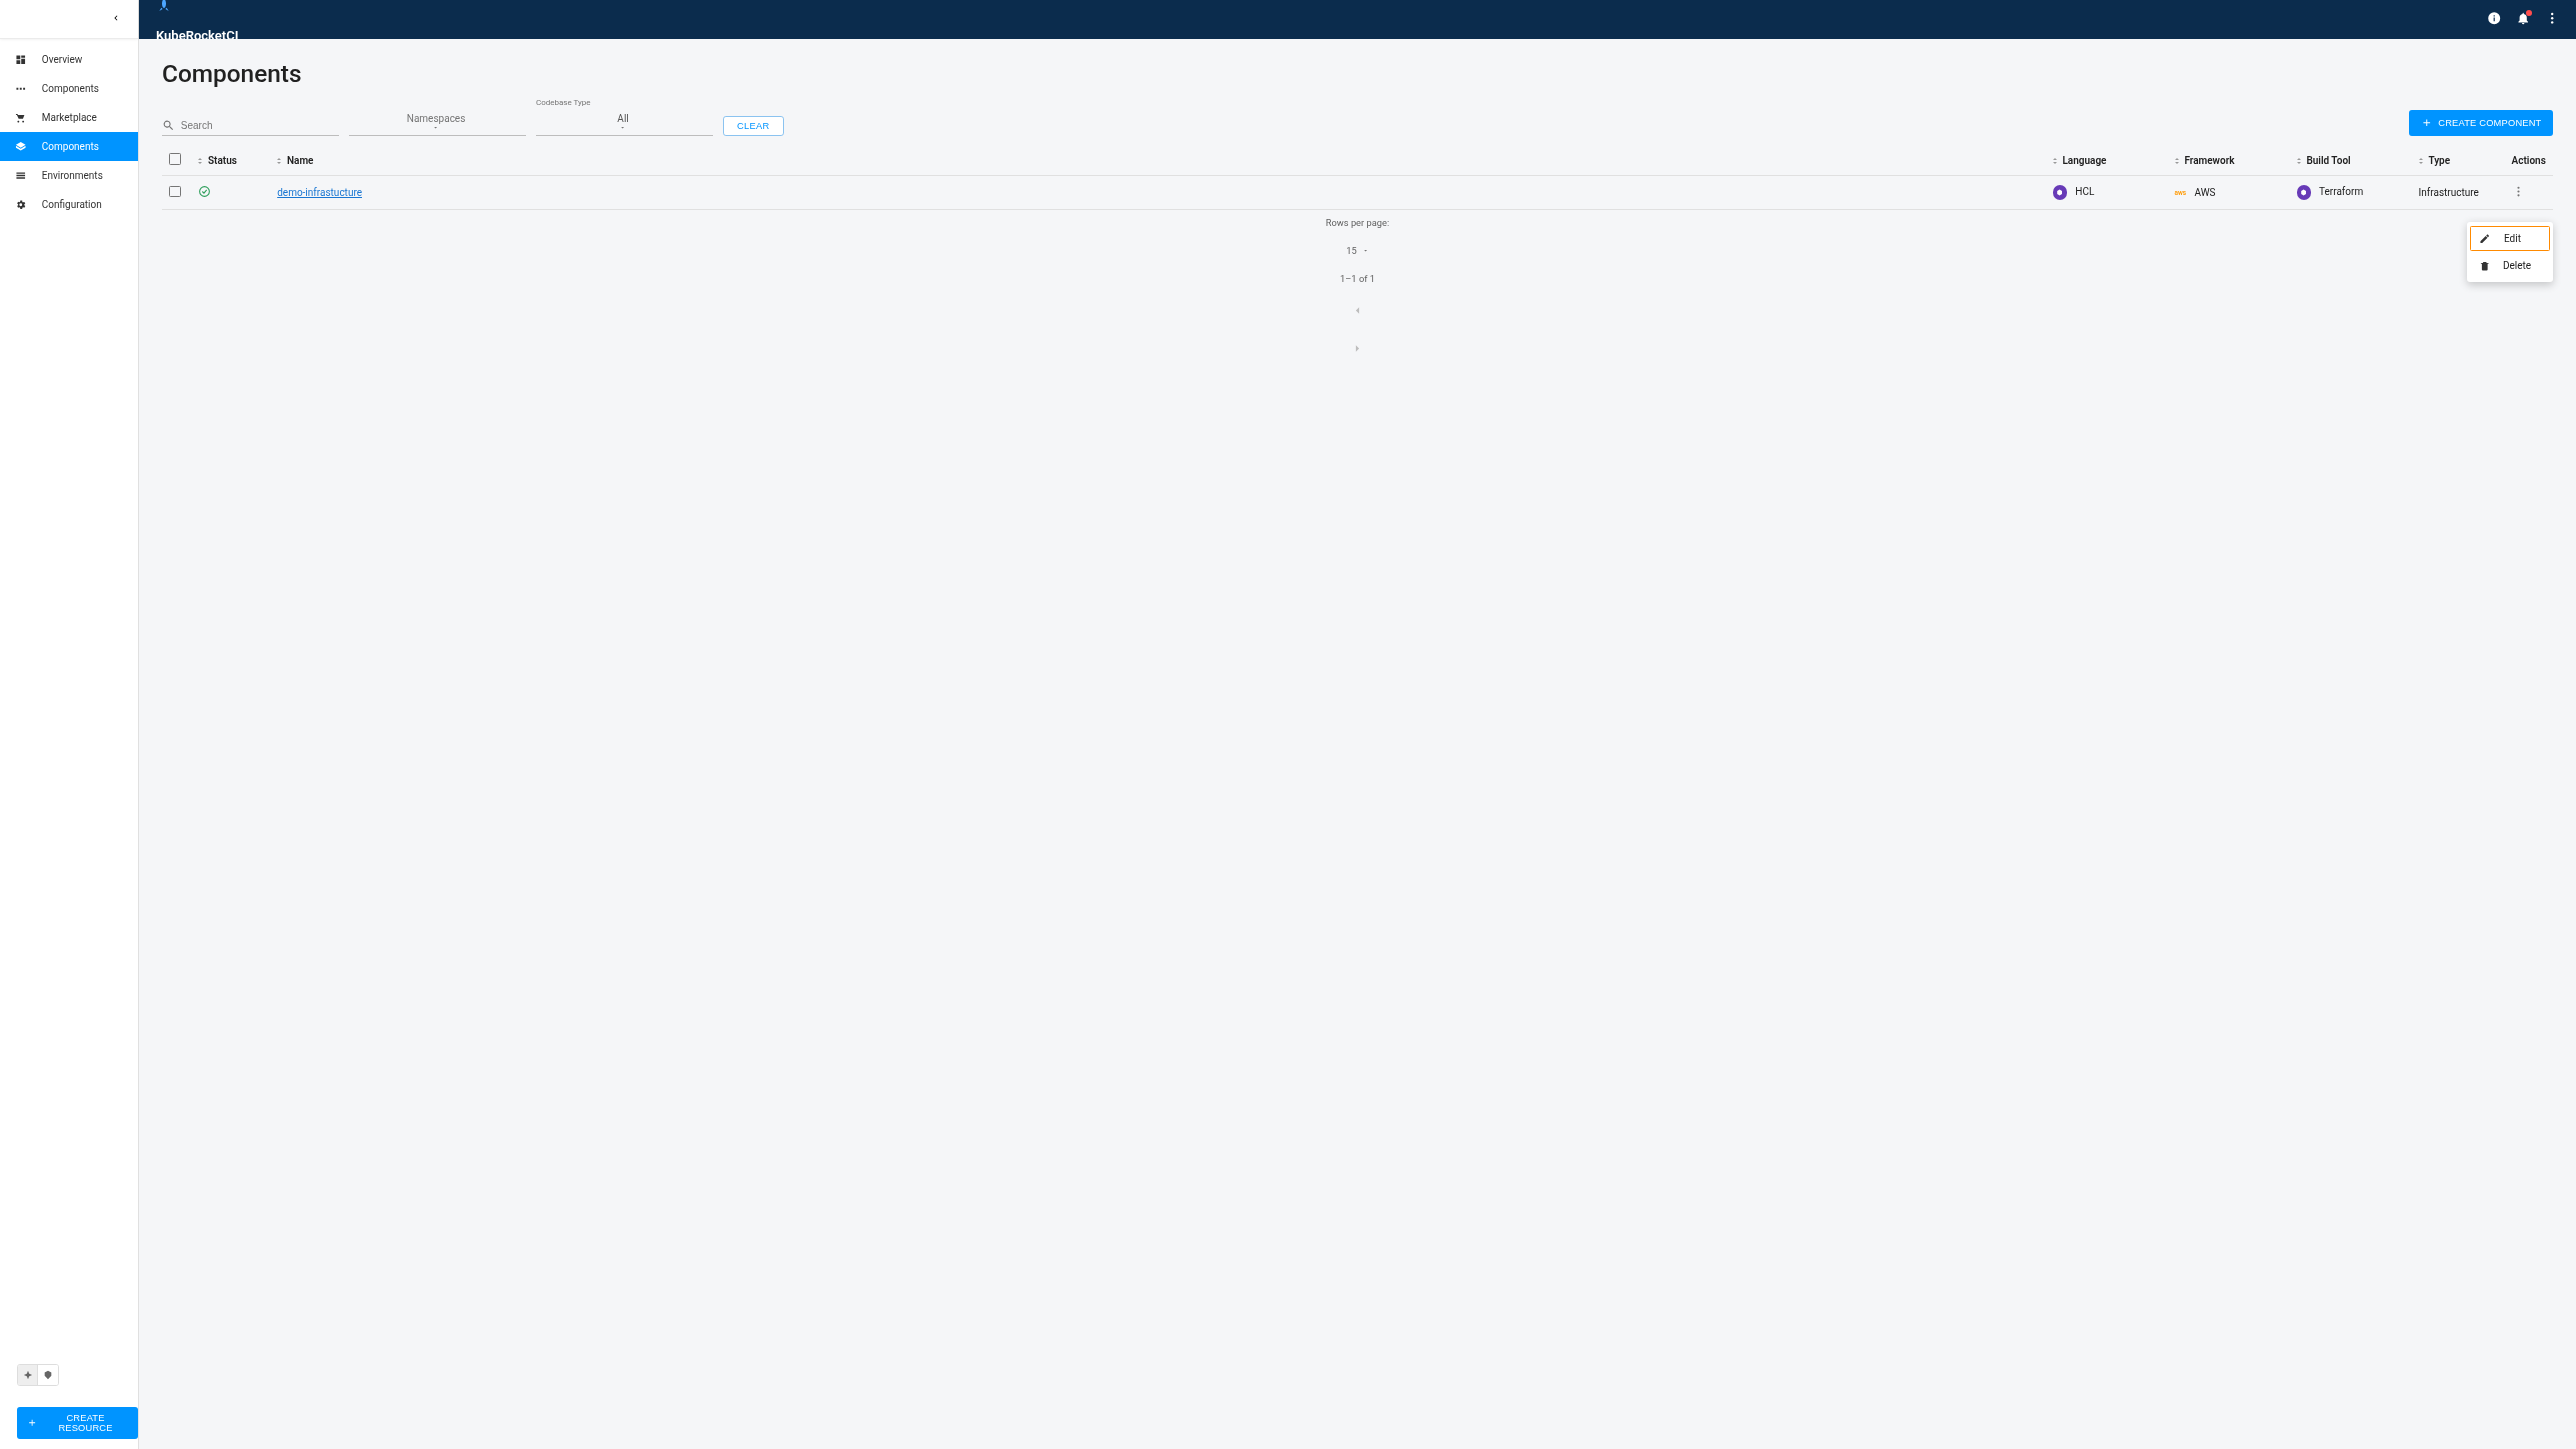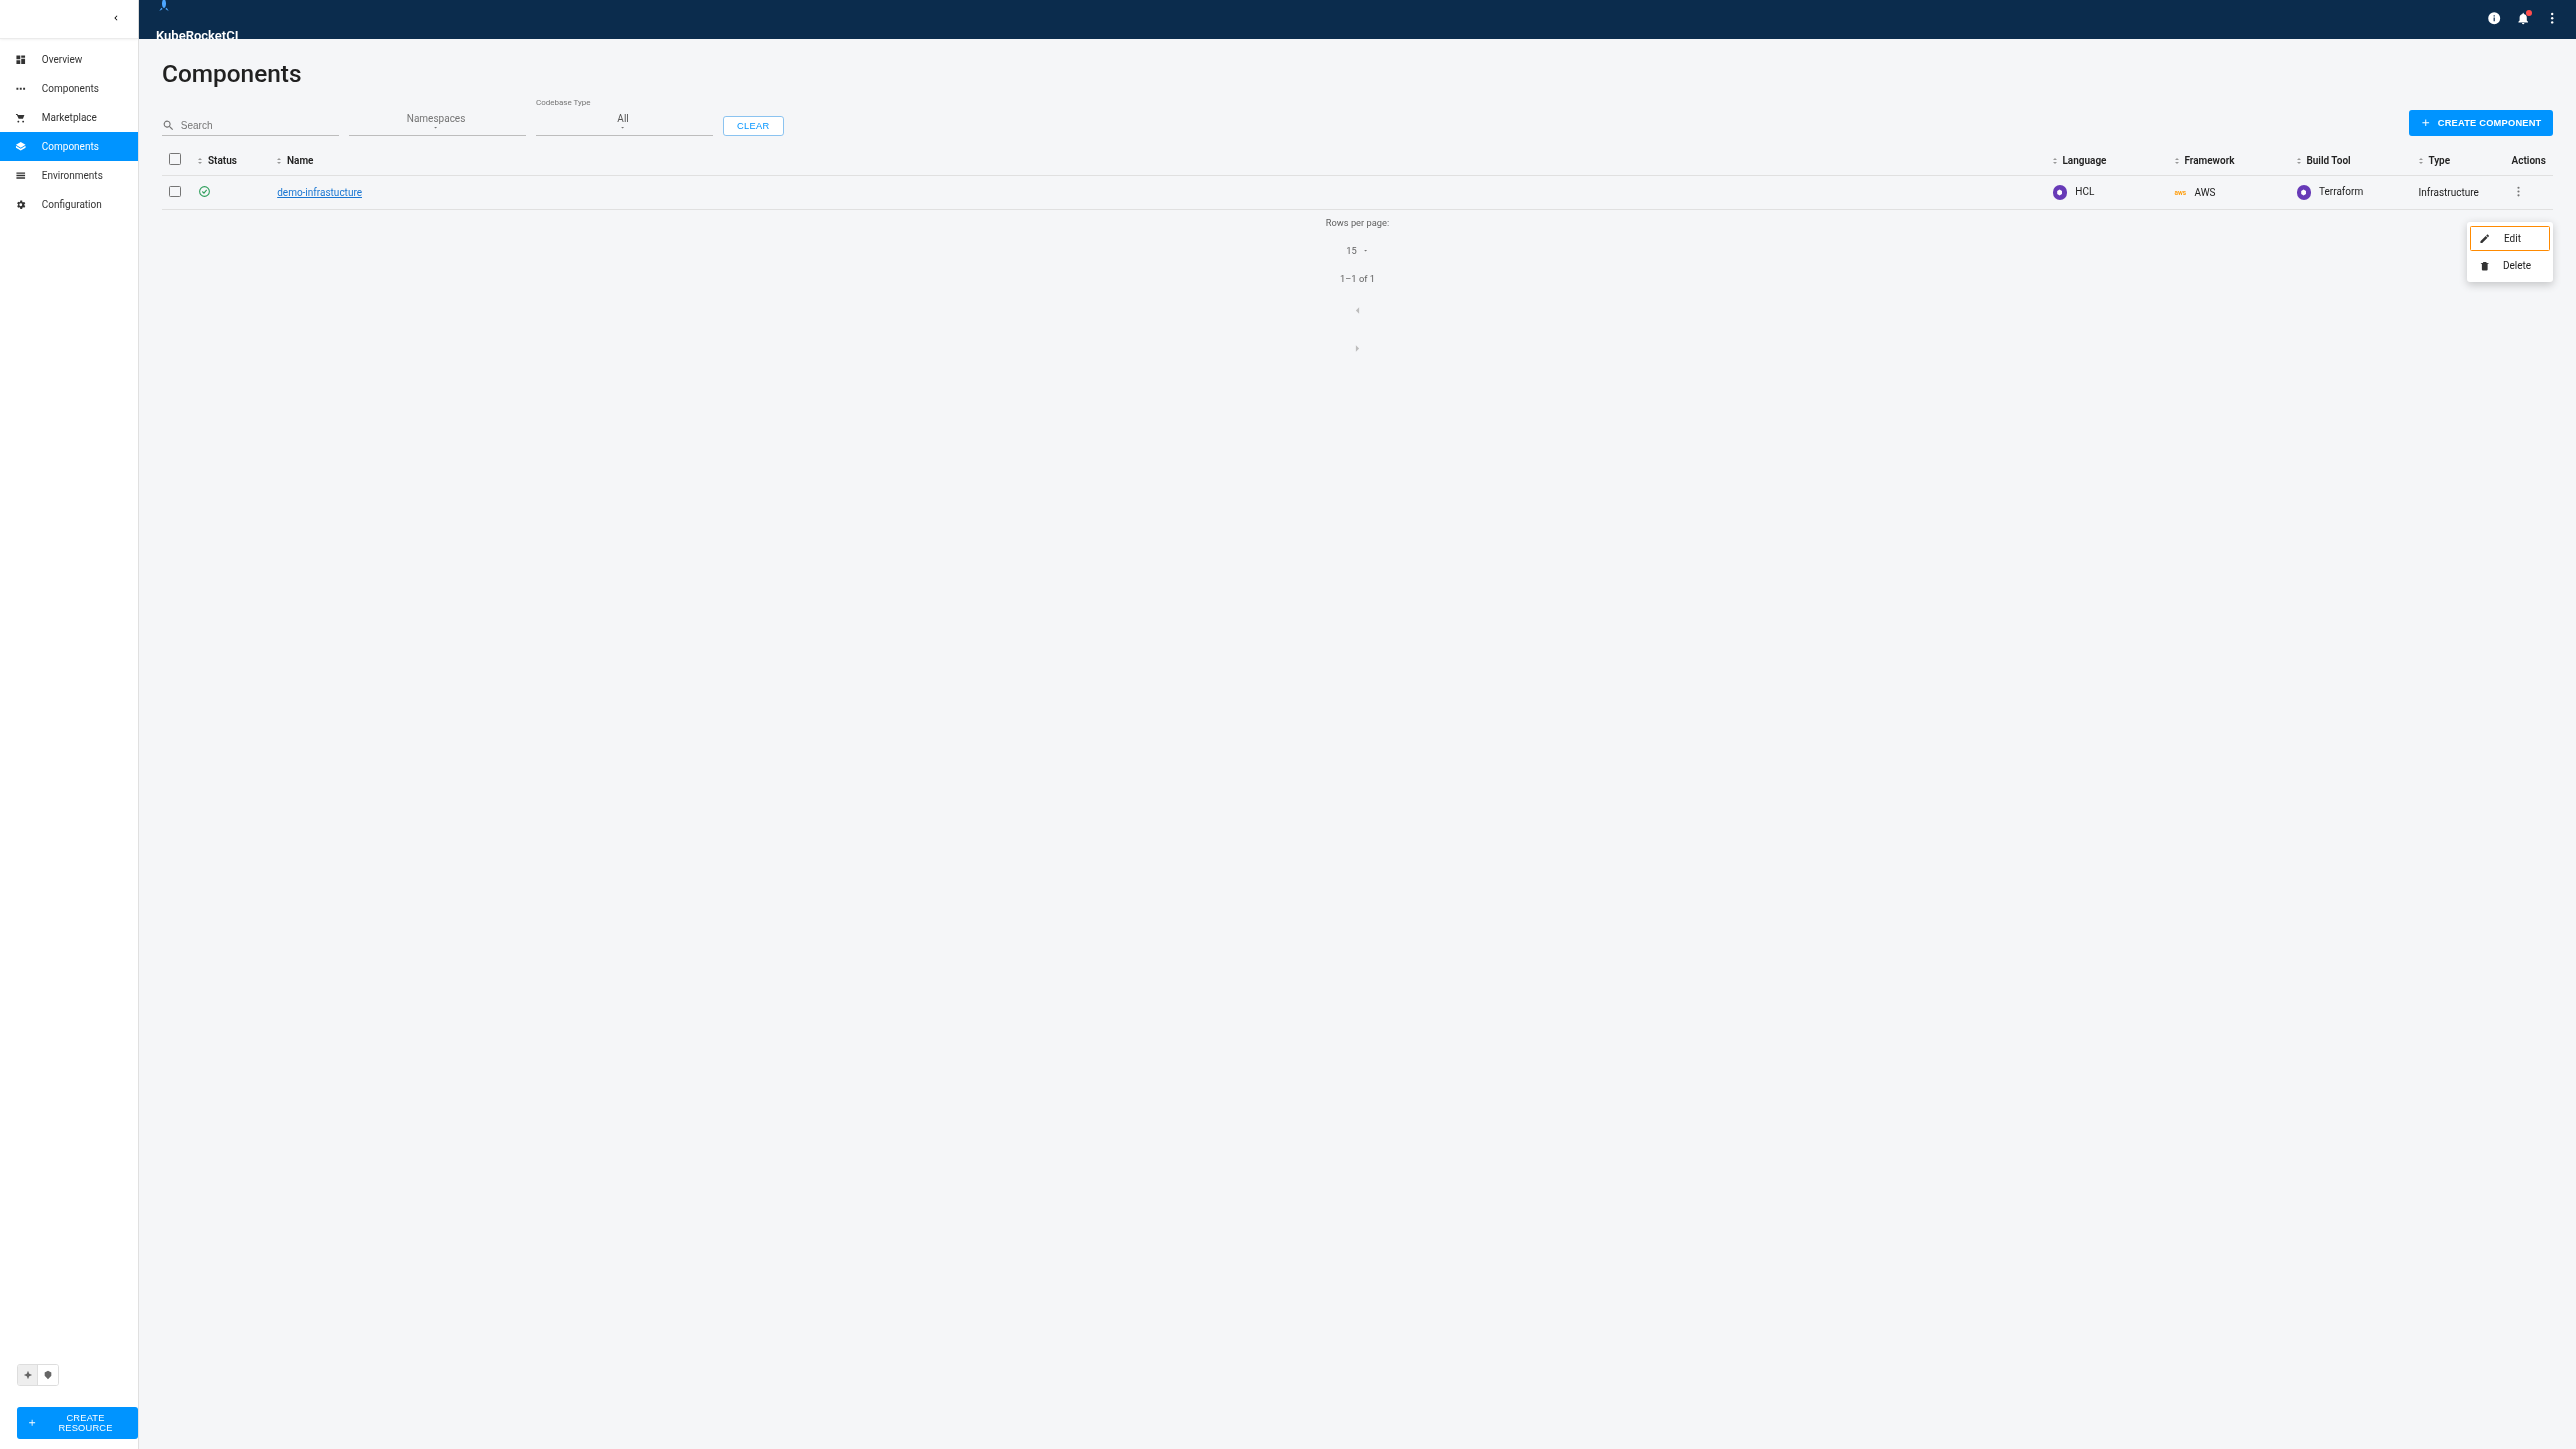--- a/index.html
+++ b/index.html
@@ -41,21 +41,21 @@
 
 .filters { display:flex; align-items:flex-end; gap:10px; margin-bottom:4.3px;}
 .field { display:flex; flex-direction:column; }
 .field-label { font-size:8px; color:#757575; margin-bottom:1.4px;}
 .search-box { display:flex; align-items:center; border-bottom:0.7px solid #bdbdbd; width:177px; padding-bottom:2.9px;}
 .search-box svg { fill:#757575; margin-right:5.8px;}
 .search-box input { border:none; outline:none; font-size:10px; background:transparent; flex:1; color:#555;}
 .select-box { display:flex; align-items:center; justify-content:space-between; border-bottom:0.7px solid #bdbdbd; width:177px; padding:4.3px 2.9px 4.3px 0; color:#555; cursor:pointer;flex-direction:column;}
 .clear-btn { border:0.7px solid #8bc3f0; background:#fff; color:#0094ff; font-weight:500; font-size:9.3px; padding:4.3px 13px; border-radius:2.9px; cursor:pointer; letter-spacing:0.3px;}
 .filters-spacer { flex:1; }
-.create-component { display:inline-flex; align-items:center; gap:5.8px; background:#0094ff; color:#fff; border:none; border-radius:2.9px; padding:7.2px 11.5px; font-weight:700; font-size:9.3px; cursor:pointer; letter-spacing:0.2px;}
+.create-component { display:inline-flex; align-items:center; gap:5.8px; background:#0094ff; color:#fff; border:none; border-radius:2.9px; padding:7.2px 11.5px; font-weight:400; font-size:9.3px; cursor:pointer; letter-spacing:0.2px;}
 .create-component svg { fill:#fff; }
 
 
 .selection-row { display:flex; align-items:center; margin:10px 0 0 5.8px; color:#333; font-size:10px;}
 .selection-row .delete-ghost { margin-left:auto; margin-right:8.6px; color:#bdbdbd; font-size:9.3px; font-weight:500; letter-spacing:0.3px;}
 
 
 .table { width:100%; border-collapse:collapse; margin-top:8.6px;}
 .table thead th { text-align:left; font-weight:600; font-size:10px; padding:8.6px 7.2px; border-bottom:0.7px solid #e0e0e0; color:#212121; background:#f5f6f8;}
 .table tbody td { padding:8.6px 7.2px; border-bottom:0.7px solid #e0e0e0; font-size:10px; vertical-align:middle;}

